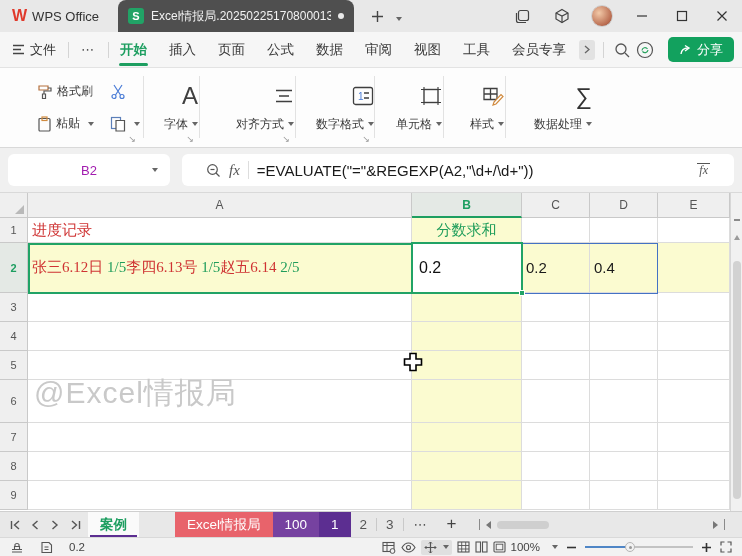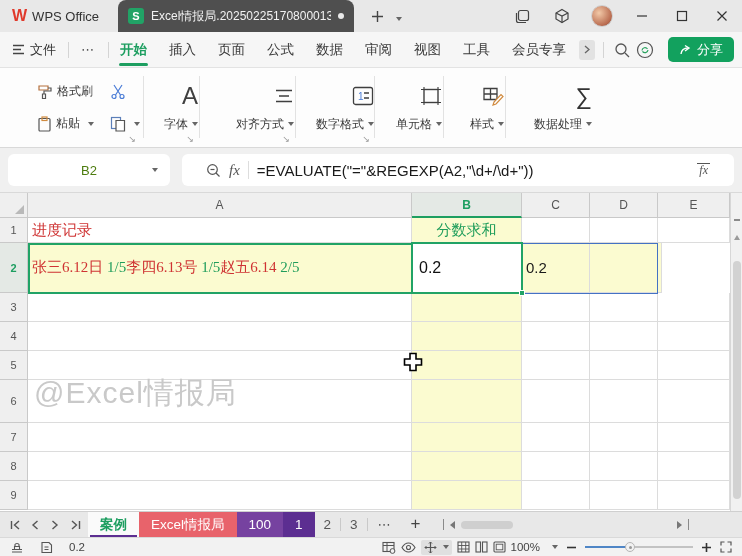--- a/index.html
+++ b/index.html
@@ -44,21 +44,21 @@
   .caret { width:0; height:0; border-left:3.5px solid transparent; border-right:3.5px solid transparent; border-top:4px solid #666; display:inline-block; margin-left:4px; }
   .corner { position:absolute; right:4px; bottom:3px; font-size:9px; color:#999; font-family:"DejaVu Sans",sans-serif; }
   .g1grid { display:grid; grid-template-columns:auto auto; grid-template-rows:26px 26px; column-gap:16px; row-gap:6px; align-items:center; }
   .g1cell { display:flex; align-items:center; gap:4px; font-size:12px; color:#3a3a3a; }
   .bigA { font-size:24px; color:#3f3f3f; line-height:26px; font-weight:500; }
   .sigma { font-size:23px; color:#333; line-height:26px; }
   .icon26 { height:26px; display:flex; align-items:center; justify-content:center; }
 
   
   .fbar { position:absolute; left:0; top:148px; width:742px; height:45px; background:#f0f0f0; border-bottom:1px solid #d9d9d9; }
-  .namebox { position:absolute; left:8px; top:6px; width:162px; height:32px; background:#fff; border-radius:6px; display:flex; align-items:center; justify-content:center; font-size:13px; color:#4d7c0f; }
+  .namebox { position:absolute; left:8px; top:6px; width:162px; height:32px; background:#fff; border-radius:6px; display:flex; align-items:center; justify-content:center; font-size:13px; color:#a21caf; }
   .namebox .caret { position:absolute; right:12px; }
   .ffield { position:absolute; left:182px; top:6px; width:552px; height:32px; background:#fff; border-radius:6px; display:flex; align-items:center; padding:0 24px; gap:8px; }
   .fx { font-family:"Liberation Serif","DejaVu Serif",serif; font-style:italic; font-size:15px; color:#555; }
   .fdiv { width:1px; height:18px; background:#ddd; }
   .ftext { font-size:15px; color:#1a1a1a; white-space:nowrap; flex:1; overflow:hidden; }
   .fx-expand { font-family:"Liberation Serif","DejaVu Serif",serif; font-style:italic; font-size:12px; color:#555; border-top:1.4px solid #555; padding:0 2px; line-height:13px; }
 
   
   .gridwrap { position:absolute; left:0; top:193px; width:730px; height:318px; background:#fff; overflow:hidden; }
   .hrow { display:flex; height:25px; }
@@ -88,21 +88,21 @@
   .vs-up { position:absolute; left:3px; top:42px; width:0; height:0; border-left:3px solid transparent; border-right:3px solid transparent; border-bottom:5px solid #9a9a9a; }
   .vs-thumb { position:absolute; left:2px; top:68px; width:8px; height:238px; background:#d2d2d2; border-radius:4px; }
 
   
   .sheetbar { position:absolute; left:0; top:511px; width:742px; height:26px; background:#e8e8e8; border-top:1px solid #cfcfcf; display:flex; align-items:center; }
   .nav { display:flex; align-items:center; gap:2px; padding:0 4px 0 6px; }
   .navbtn { width:18px; height:20px; display:flex; align-items:center; justify-content:center; }
   .stab { height:26px; display:flex; align-items:center; justify-content:center; padding:0 12px; font-size:13.5px; position:relative; }
   .stab.active { background:#fafafa; color:#1d9e60; font-weight:bold; }
   .stab.active::after { content:""; position:absolute; left:2px; right:2px; bottom:0; height:3px; background:#5c2e91; }
-  .stab.red { background:#e8636b; color:#fff; }
+  .stab.red { background:#e8636b; color:#fff;margin-left:36px; }
   .stab.purple { background:#7642a0; color:#fff; }
   .stab.dark-purple { background:#5c2e91; color:#fff; }
   .stab.plain { color:#555; padding:0 9px; }
   .ssep { width:1px; height:13px; background:#c9c9c9; }
   .smore { padding:0 10px; color:#555; letter-spacing:2px; }
   .sadd { font-size:17px; color:#444; padding:0 8px 2px; }
   .hscroll { display:flex; align-items:center; gap:6px; margin-left:14px; }
   .hs-end { width:1px; height:11px; background:#8a8a8a; }
   .hs-arrow { width:0; height:0; border-top:4px solid transparent; border-bottom:4px solid transparent; }
   .hs-left { border-right:5px solid #777; }
@@ -388,20 +388,21 @@
         <div class="cell cA ycell">
           <span class="a2seg red">张三6.12日</span>
             <span class="a2seg green"> 1/5</span>
             <span class="a2seg red">李四6.13号</span>
             <span class="a2seg green"> 1/5</span>
             <span class="a2seg red">赵五6.14</span>
             <span class="a2seg green"> 2/5</span>
         </div>
         <div class="cell cB"></div>
         <div class="cell cC ycell">0.2</div>
+        <div class="cell cD ycell">0.4</div>
         <div class="cell cE ycell"></div>
       </div>
 
     <div class="grow" style="height: 29px;">
           <div class="rn">3</div>
           <div class="cell cA"></div>
           <div class="cell cB ycell"></div>
           <div class="cell cC"></div>
           <div class="cell cD"></div>
           <div class="cell cE"></div>

